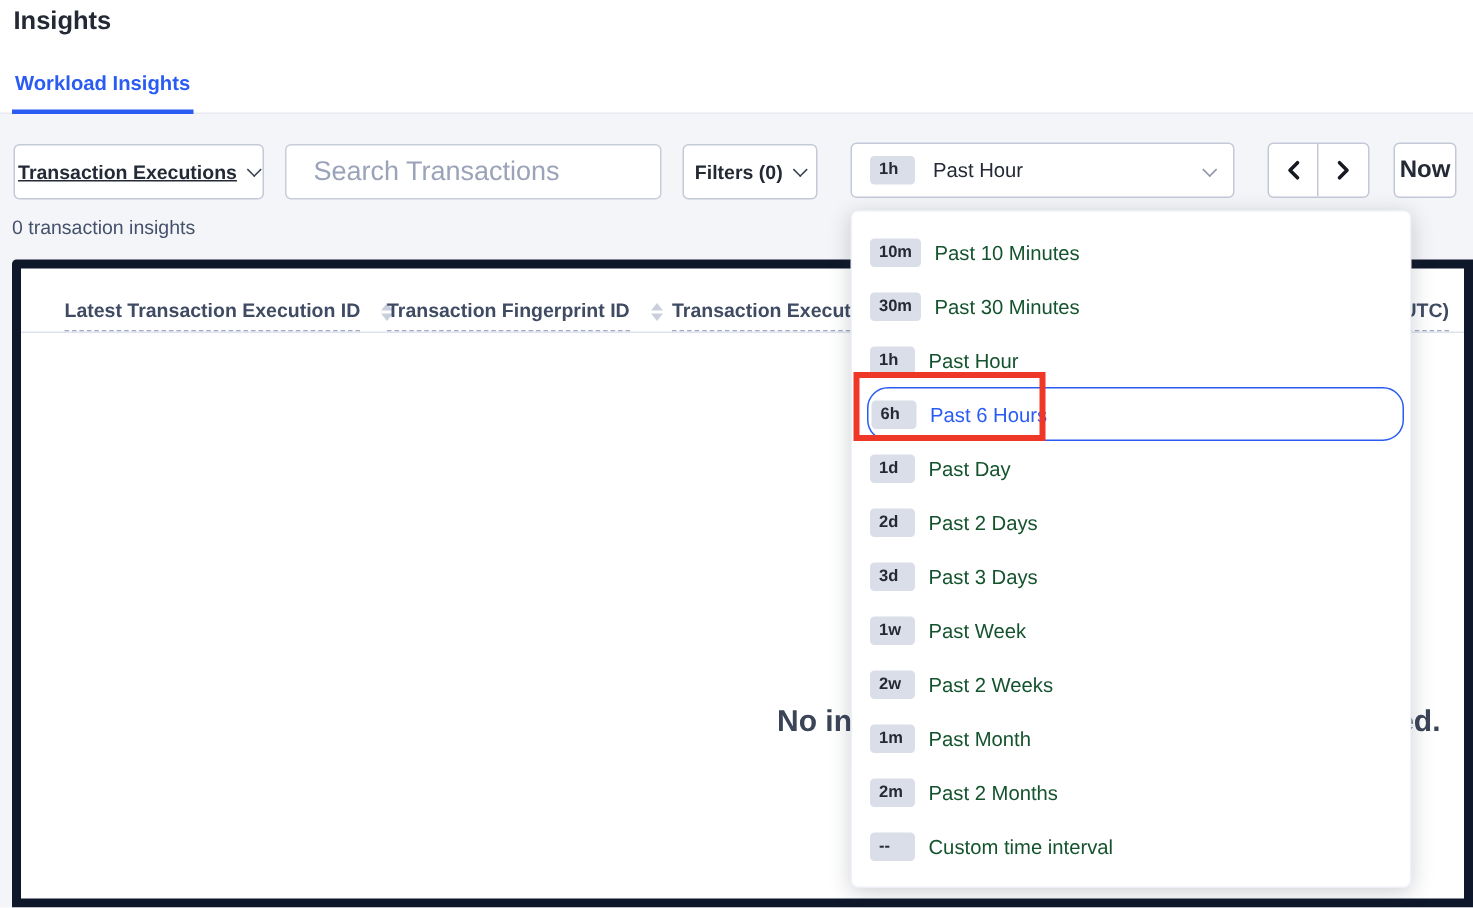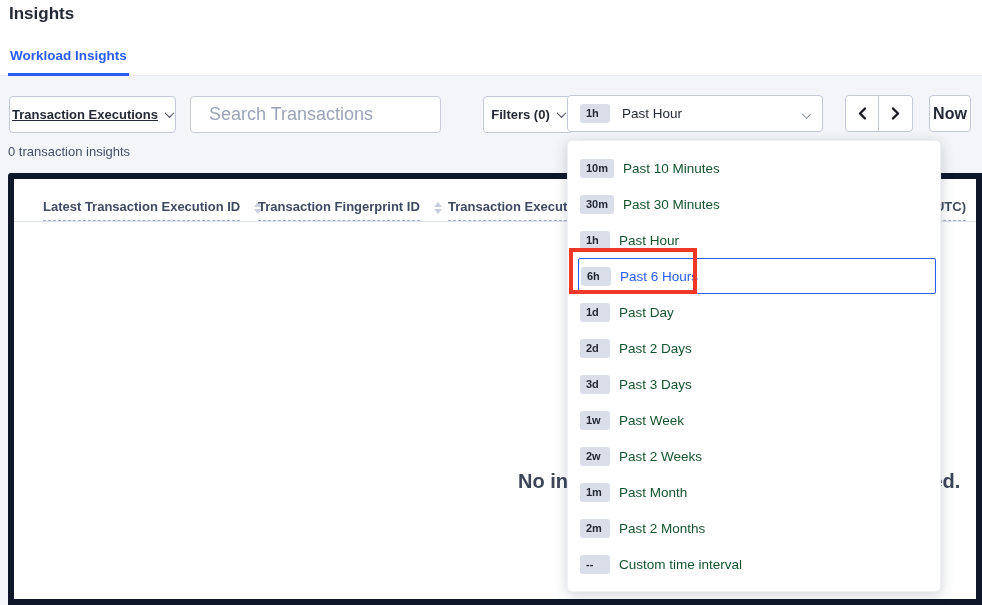--- a/index.html
+++ b/index.html
@@ -19,21 +19,21 @@
   .tabs { position:absolute; left:8px; bottom:-1px; display:flex; gap:28px; }
   .tab { font-size:13.5px; color:#333c4e; padding:0 2px 10px 2px; cursor:pointer; border-bottom:3px solid transparent; }
   .tab.active { color:var(--accent,#2a5cf4); font-weight:700; border-bottom-color:var(--accent,#2a5cf4); }
   
   .btn {
     position:absolute; height:37px; background:#fff; border:1px solid #c3c9d6;
     border-radius:4px; display:flex; align-items:center; justify-content:center;
     font-size:13px; font-weight:700; color:#242a35; cursor:pointer; gap:8px;
   }
   .btn-view { left:9px; top:96px; width:167px;text-decoration:underline; }
-  .btn-filters { left:455px; top:96px; width:90px;margin-left:28px; }
+  .btn-filters { left:455px; top:96px; width:90px; }
   .search-box {
     position:absolute; left:190px; top:96px; width:251px; height:37px;
     background:#fff; border:1px solid #c8cdd9; border-radius:4px;
     display:flex; align-items:center; padding:0 10px; gap:8px;
   }
   .search-box input {
     border:none; outline:none; flex:1; font-size:18px; color:#242a35;
     font-family:"Liberation Sans", sans-serif; background:transparent;
   }
   .search-box input::placeholder { color:#9aa3b8; }
@@ -89,21 +89,21 @@
   .time-dropdown {
     position:absolute; left:567px; top:140px; width:374px; z-index:5;
     background:#fff; border:1px solid #eef0f5; border-radius:5px;
     box-shadow:0 3px 14px rgba(40,50,70,.22); padding:9px 0;
   }
   .time-option {
     height:36px; display:flex; align-items:center; padding:0 12px; cursor:pointer;
   }
   .time-option .opt-label { font-size:13.5px; color:#14532d; margin-left:9px; }
   .time-option.selected {
-    border:1px solid var(--accent,#2a5cf4); border-radius:2px; margin:0 4px 0 10px; padding:0 12px 0 2px;
+    border:1px solid var(--accent,#2a5cf4); border-radius:14px; margin:0 4px 0 10px; padding:0 12px 0 2px;
   }
   .time-option.selected .opt-label { color:var(--accent,#2a5cf4); }
   
   .annotation-box {
     position:absolute; left:569px; top:248px; width:128px; height:46px;
     border:4px solid var(--annotation,#ee3726); z-index:9; pointer-events:none;
   }
 </style>
 </head>
 <body>

